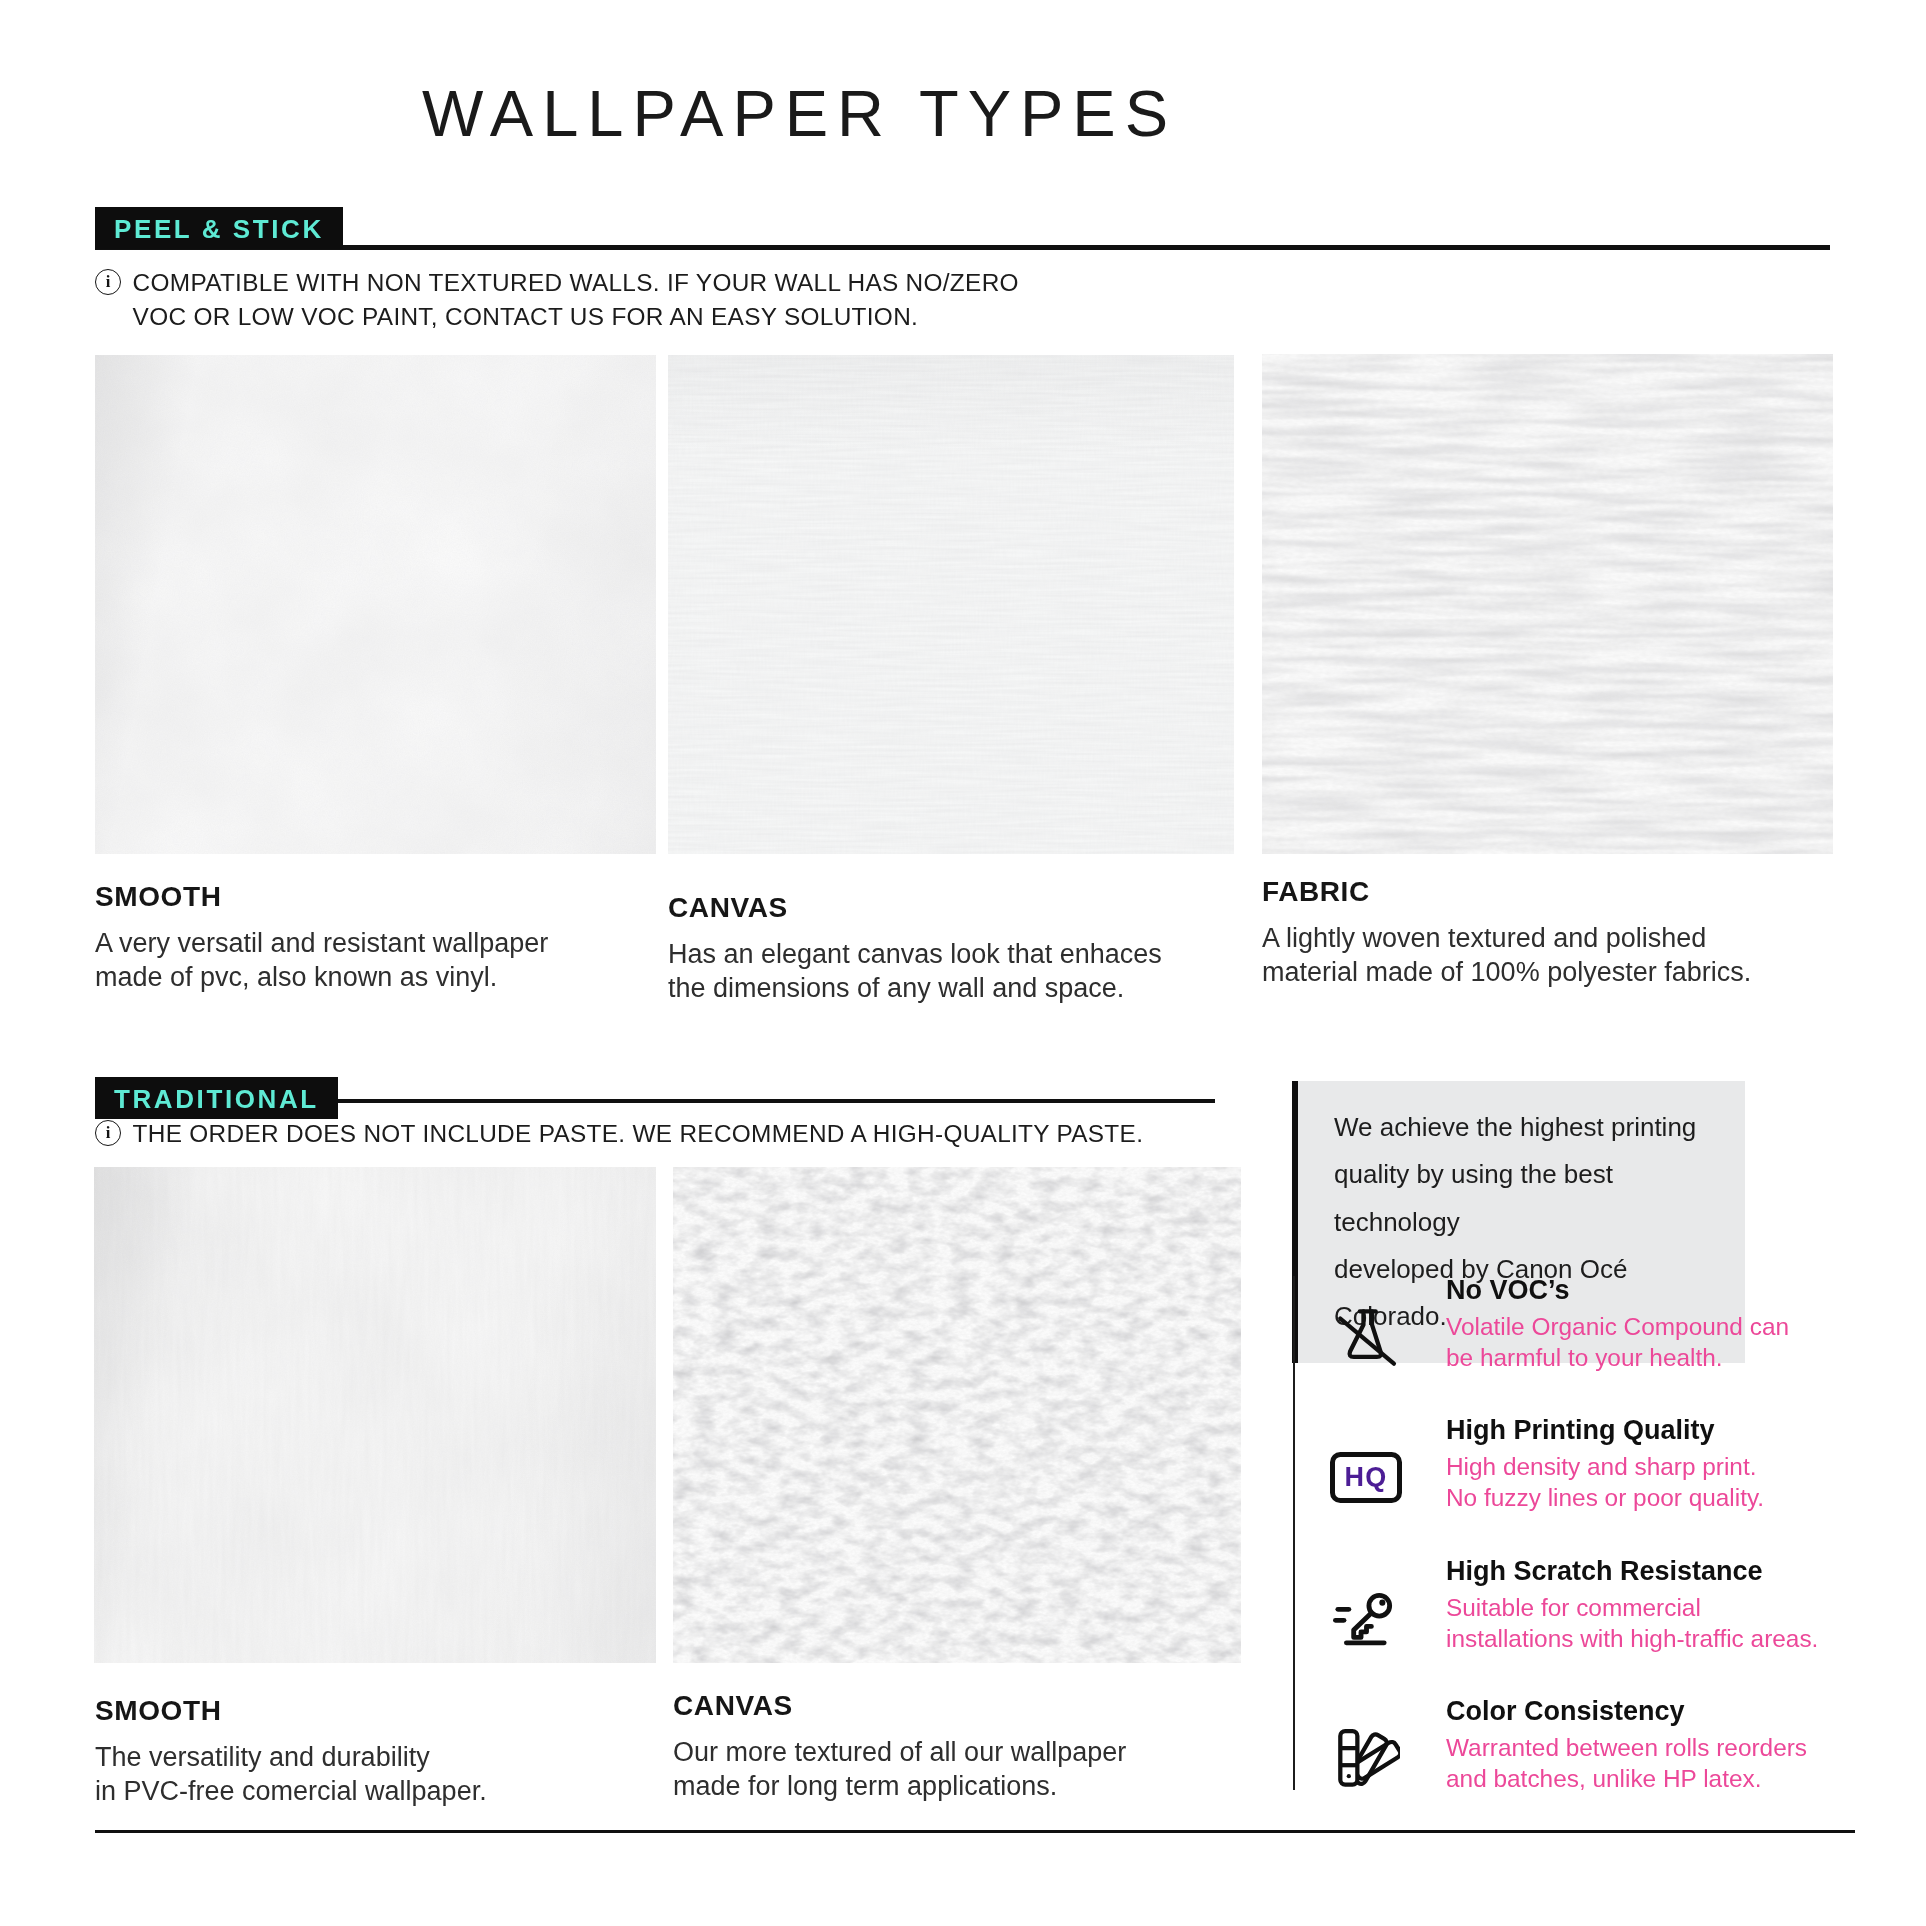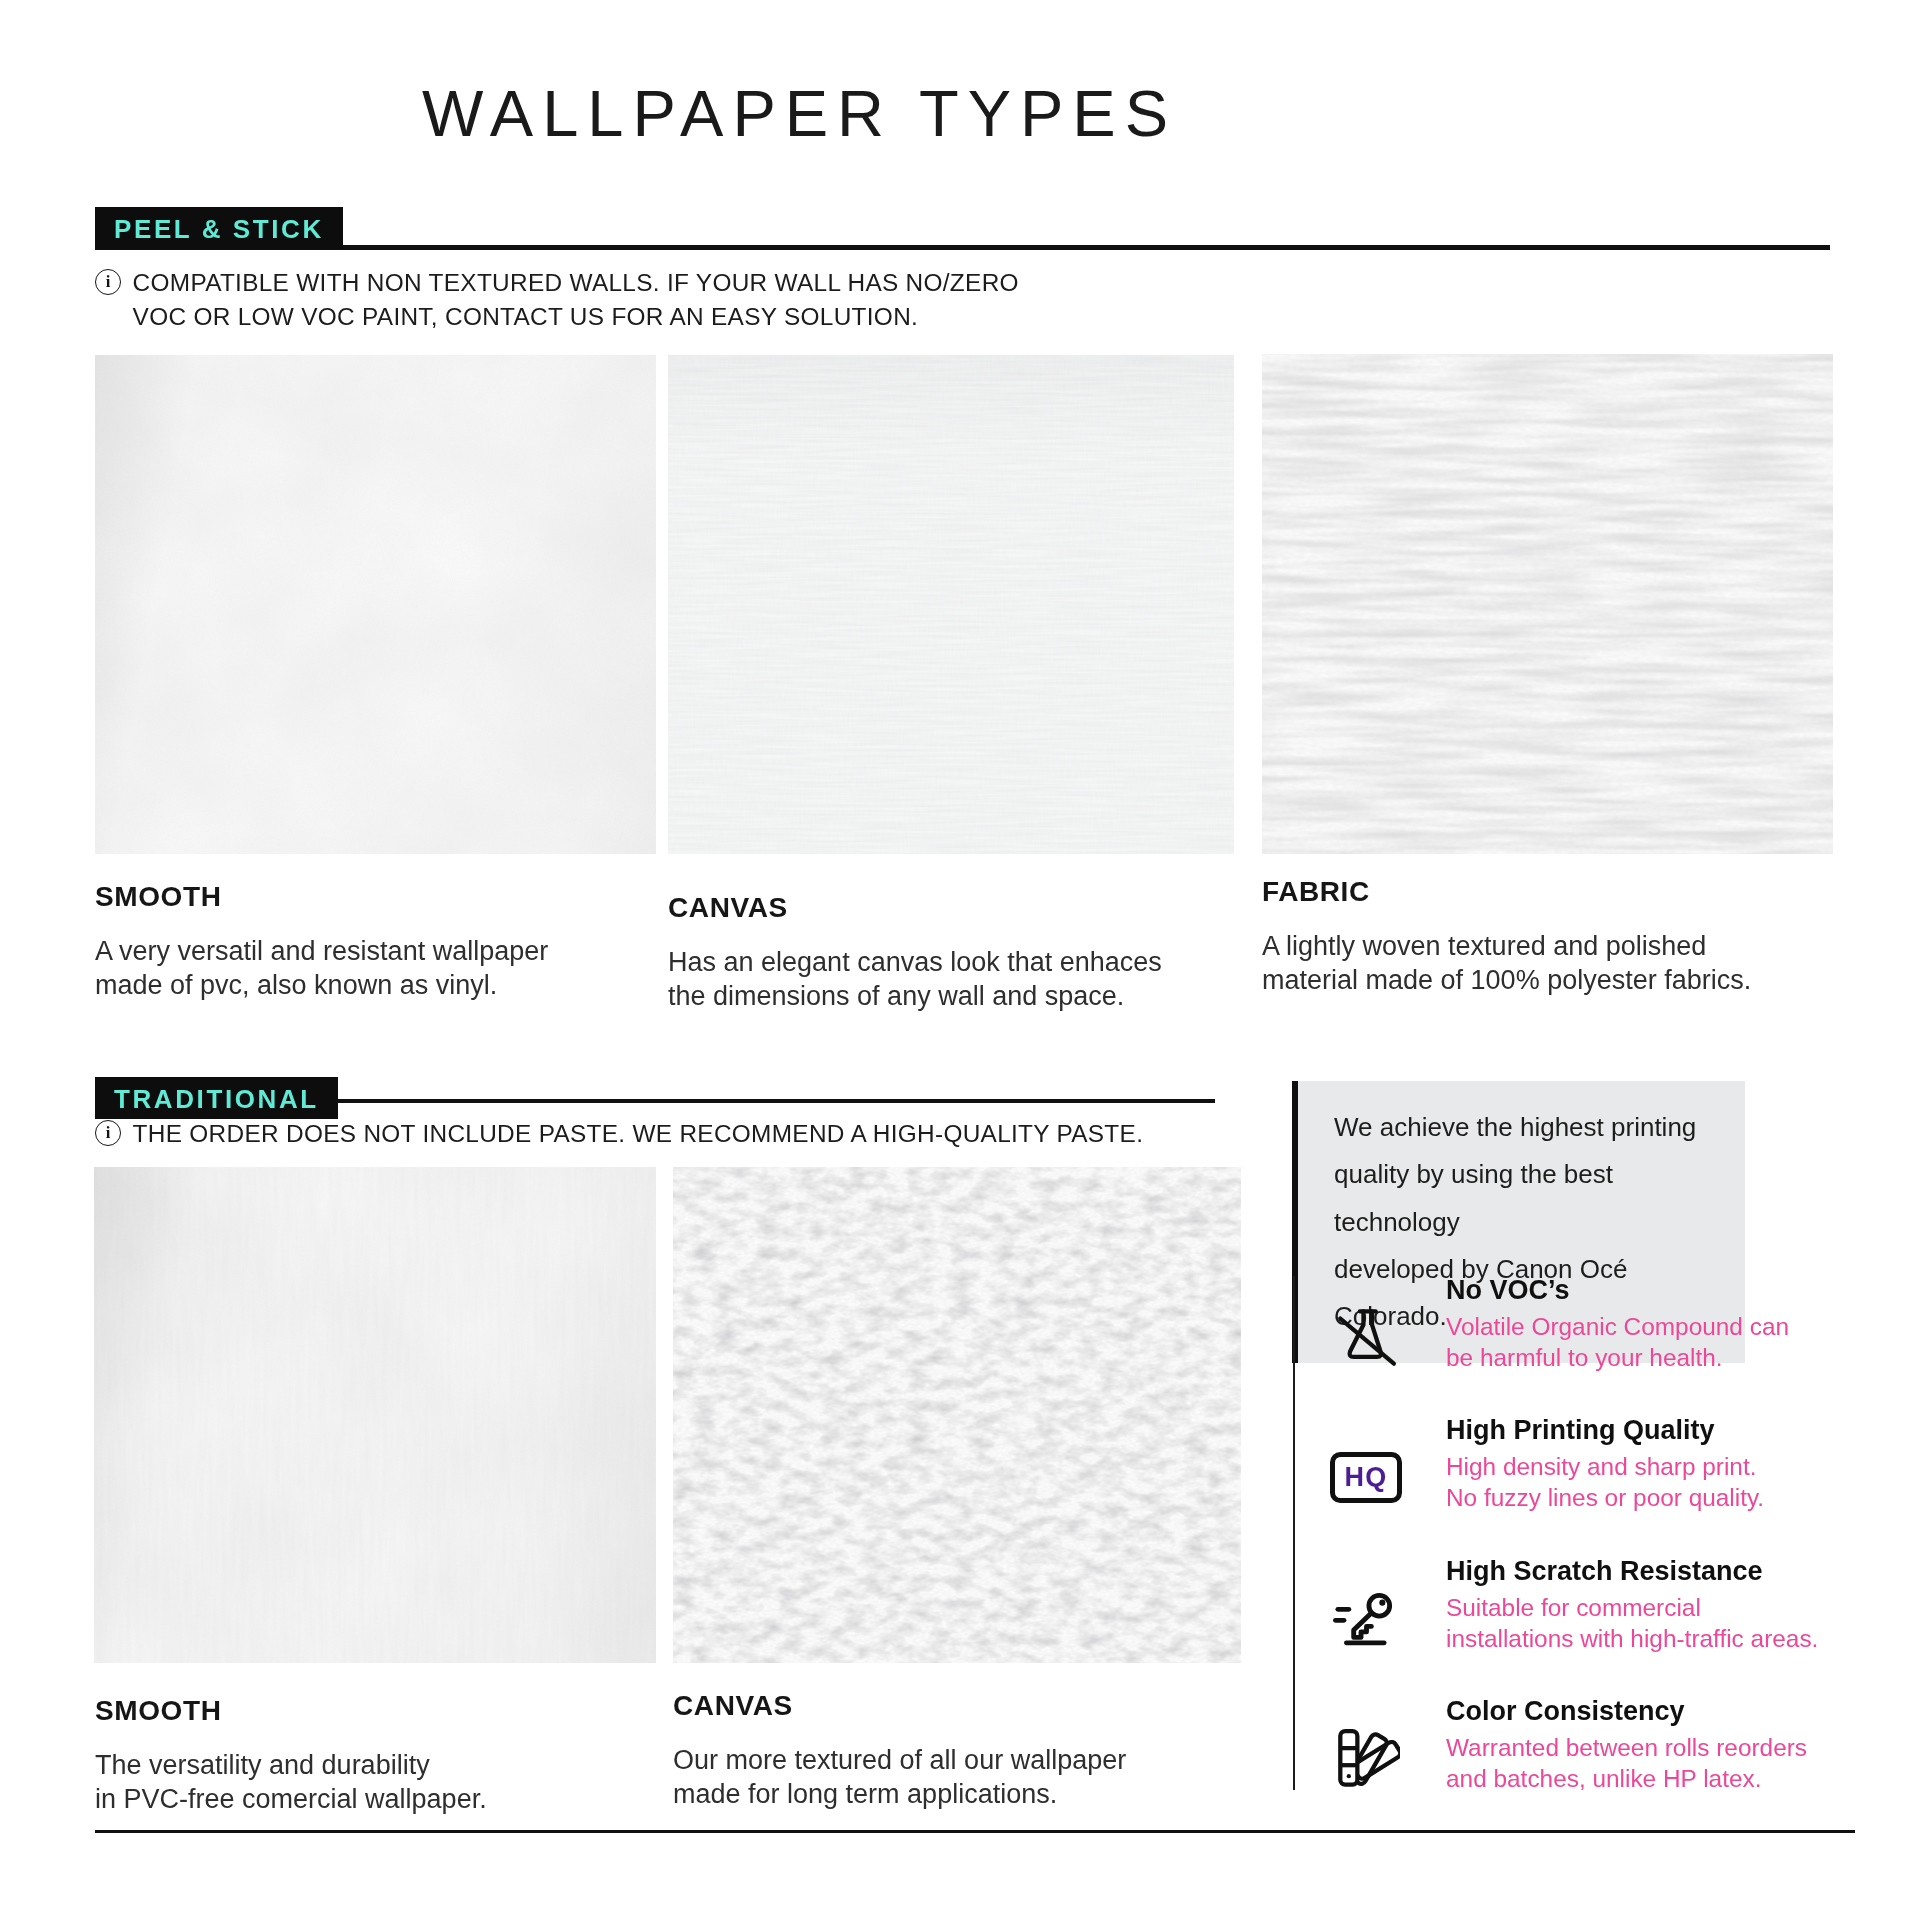--- a/index.html
+++ b/index.html
@@ -25,21 +25,21 @@
   .sample{position:absolute;overflow:hidden;}
   .sample svg{position:absolute;inset:0;width:100%;height:100%;display:block;}
   .shade{position:absolute;inset:0;pointer-events:none;
     background:linear-gradient(100deg,rgba(70,70,75,0.10),rgba(255,255,255,0) 16%,rgba(255,255,255,0) 72%,rgba(120,120,125,0.06));}
   .shade-soft{position:absolute;inset:0;pointer-events:none;
     background:linear-gradient(180deg,rgba(130,130,135,0.05),rgba(255,255,255,0) 20%);}
 
   
   .sample-label{position:absolute;width:604px;}
   .sample-name{font-size:28px;font-weight:700;letter-spacing:0.6px;color:#161616;}
-  .sample-desc{margin-top:21px;font-size:27px;line-height:1.27;color:#2e2e2e;white-space:pre-line;}
+  .sample-desc{margin-top:13px;font-size:27px;line-height:1.27;color:#2e2e2e;white-space:pre-line;}
 
   
   .panel{position:absolute;left:1292px;top:1081px;width:453px;box-sizing:border-box;
     background:#e8e9ea;border-left:6.4px solid #0f0f0f;padding:23px 26px 22px 36px;}
   .panel-statement{font-size:26px;line-height:1.82;color:#1d1d1d;white-space:pre-line;}
 
   .vdivider{position:absolute;left:1293px;top:1276px;width:1.9px;height:514px;background:#1c1c1c;}
 
   .feature{position:absolute;left:1330px;width:578px;display:flex;gap:44px;align-items:flex-end;}
   .feature .icon-box{flex:none;width:72px;height:72px;margin-top:1.3px;display:flex;align-items:center;justify-content:center;}

